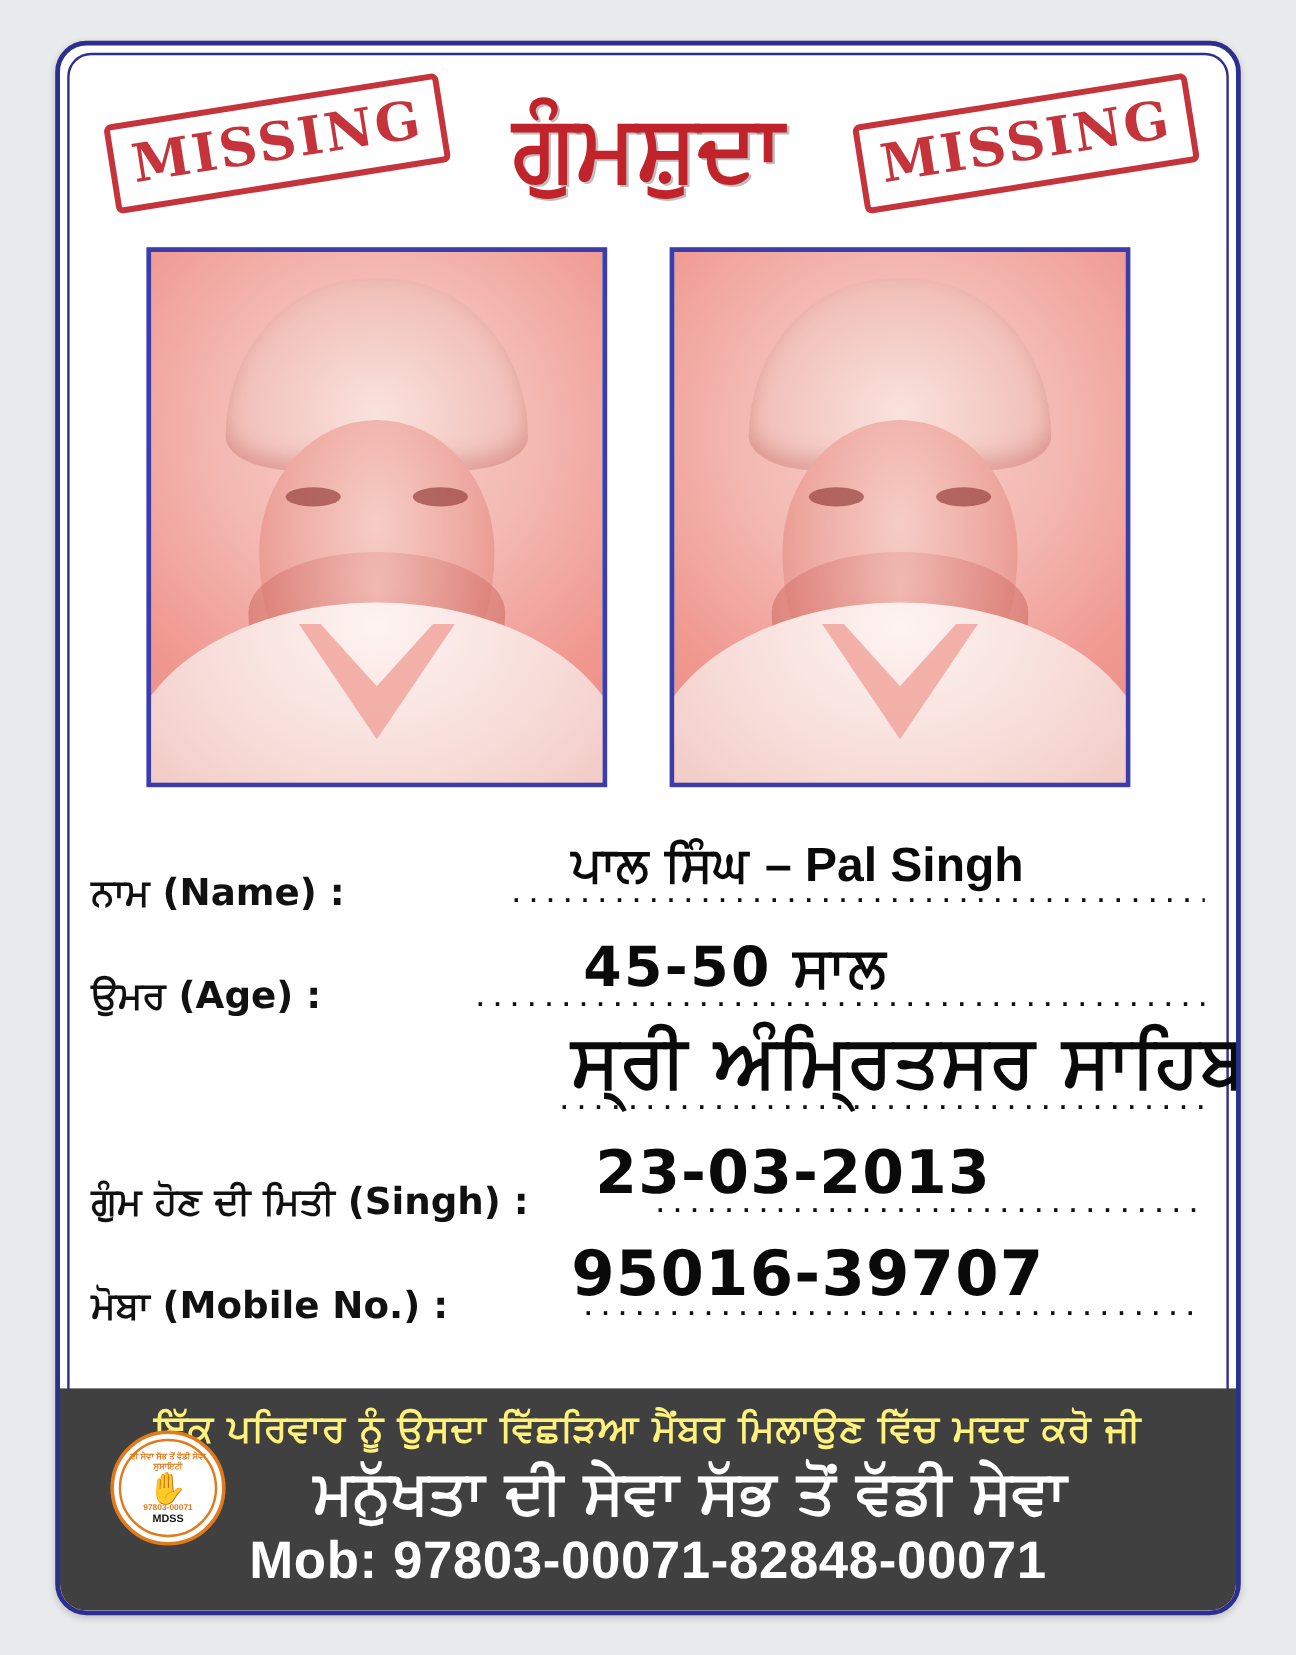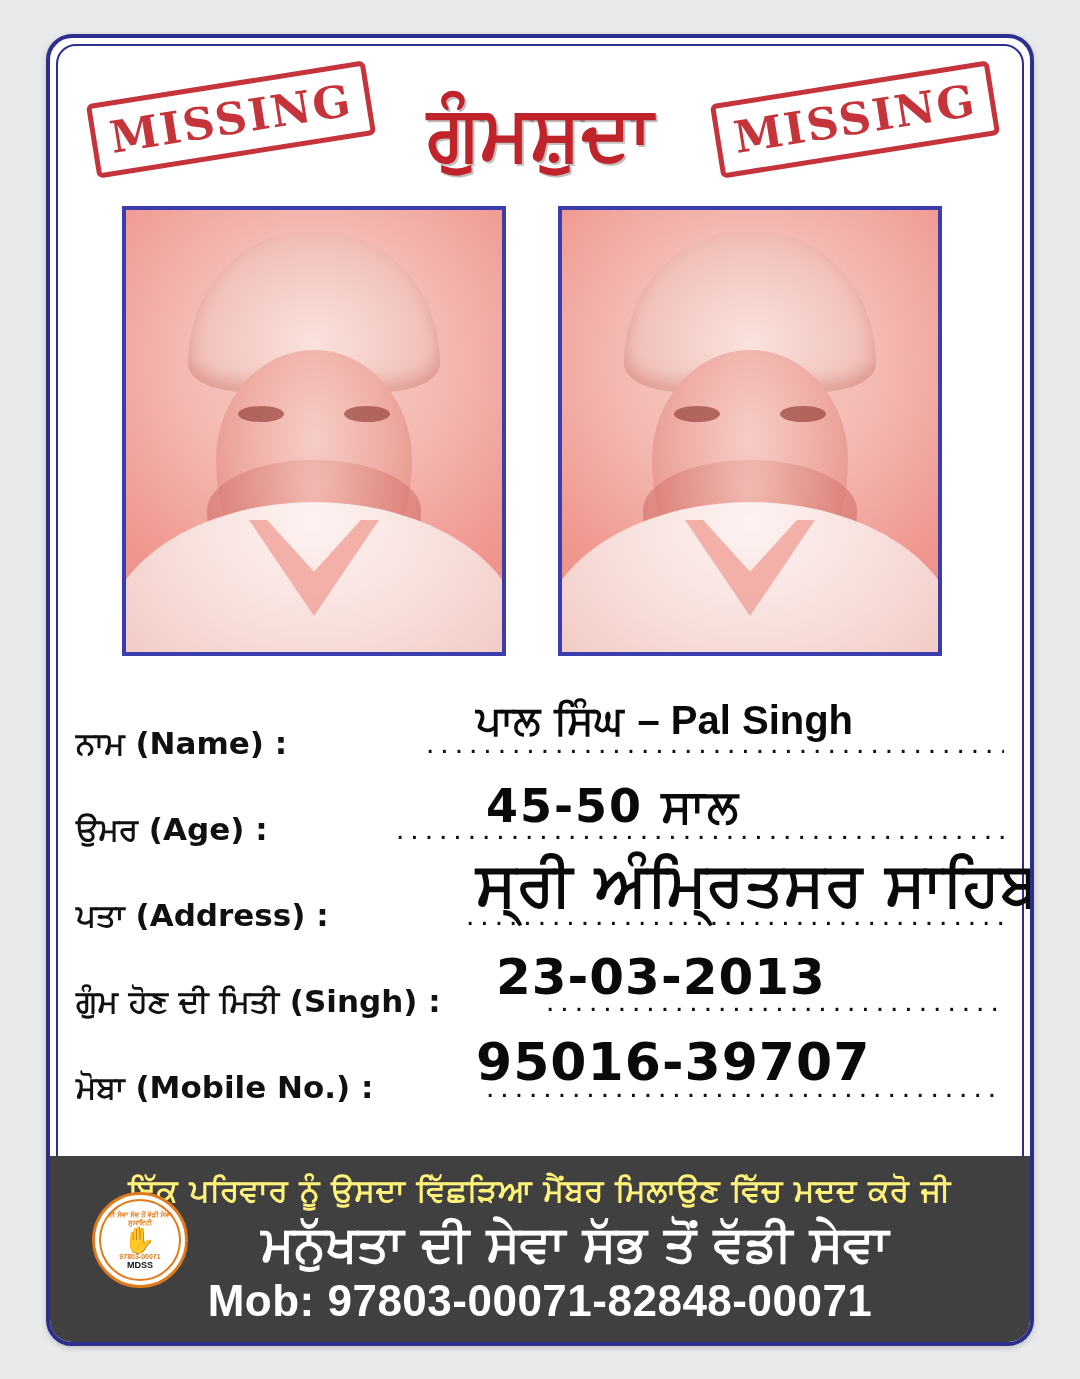--- a/index.html
+++ b/index.html
@@ -59,21 +59,21 @@
   .stamp-left {
     left: 40px;
     transform: rotate(-9deg);
   }
   .stamp-right {
     right: 34px;
     transform: rotate(-9deg);
   }
   .title-gurmukhi {
     position: absolute;
-    left: 0; right: 0; top: 52px;
+    left: 0; right: 0; top: 42px;
     text-align: center;
     color: #c0232a;
     font-family: "DejaVu Sans", sans-serif;
     font-weight: bold;
     font-size: 76px;
     line-height: 86px;
     text-shadow: 2px 2px 0 rgba(0,0,0,0.25);
   }
 
   
@@ -342,21 +342,20 @@
         </div>
       </div>
 
       <div class="field">
         <div class="field-label">ਉਮਰ (Age) :</div>
         <div class="field-dots" style="left:320px;">.................................................................................</div>
         <div class="v-age field-value">45-50 ਸਾਲ</div>
       </div>
 
       <div class="field">
-        <div class="field-label">ਪਤਾ (Address) :</div>
         <div class="field-dots" style="left:390px;">........................................................................</div>
         <div class="v-addr field-value">ਸ੍ਰੀ ਅੰਮ੍ਰਿਤਸਰ ਸਾਹਿਬ</div>
       </div>
 
       <div class="field">
         <div class="field-label">ਗੁੰਮ ਹੋਣ ਦੀ ਮਿਤੀ (Singh) :</div>
         <div class="field-dots" style="left:470px;">.............................................................</div>
         <div class="v-date field-value">23-03-2013</div>
       </div>
 

